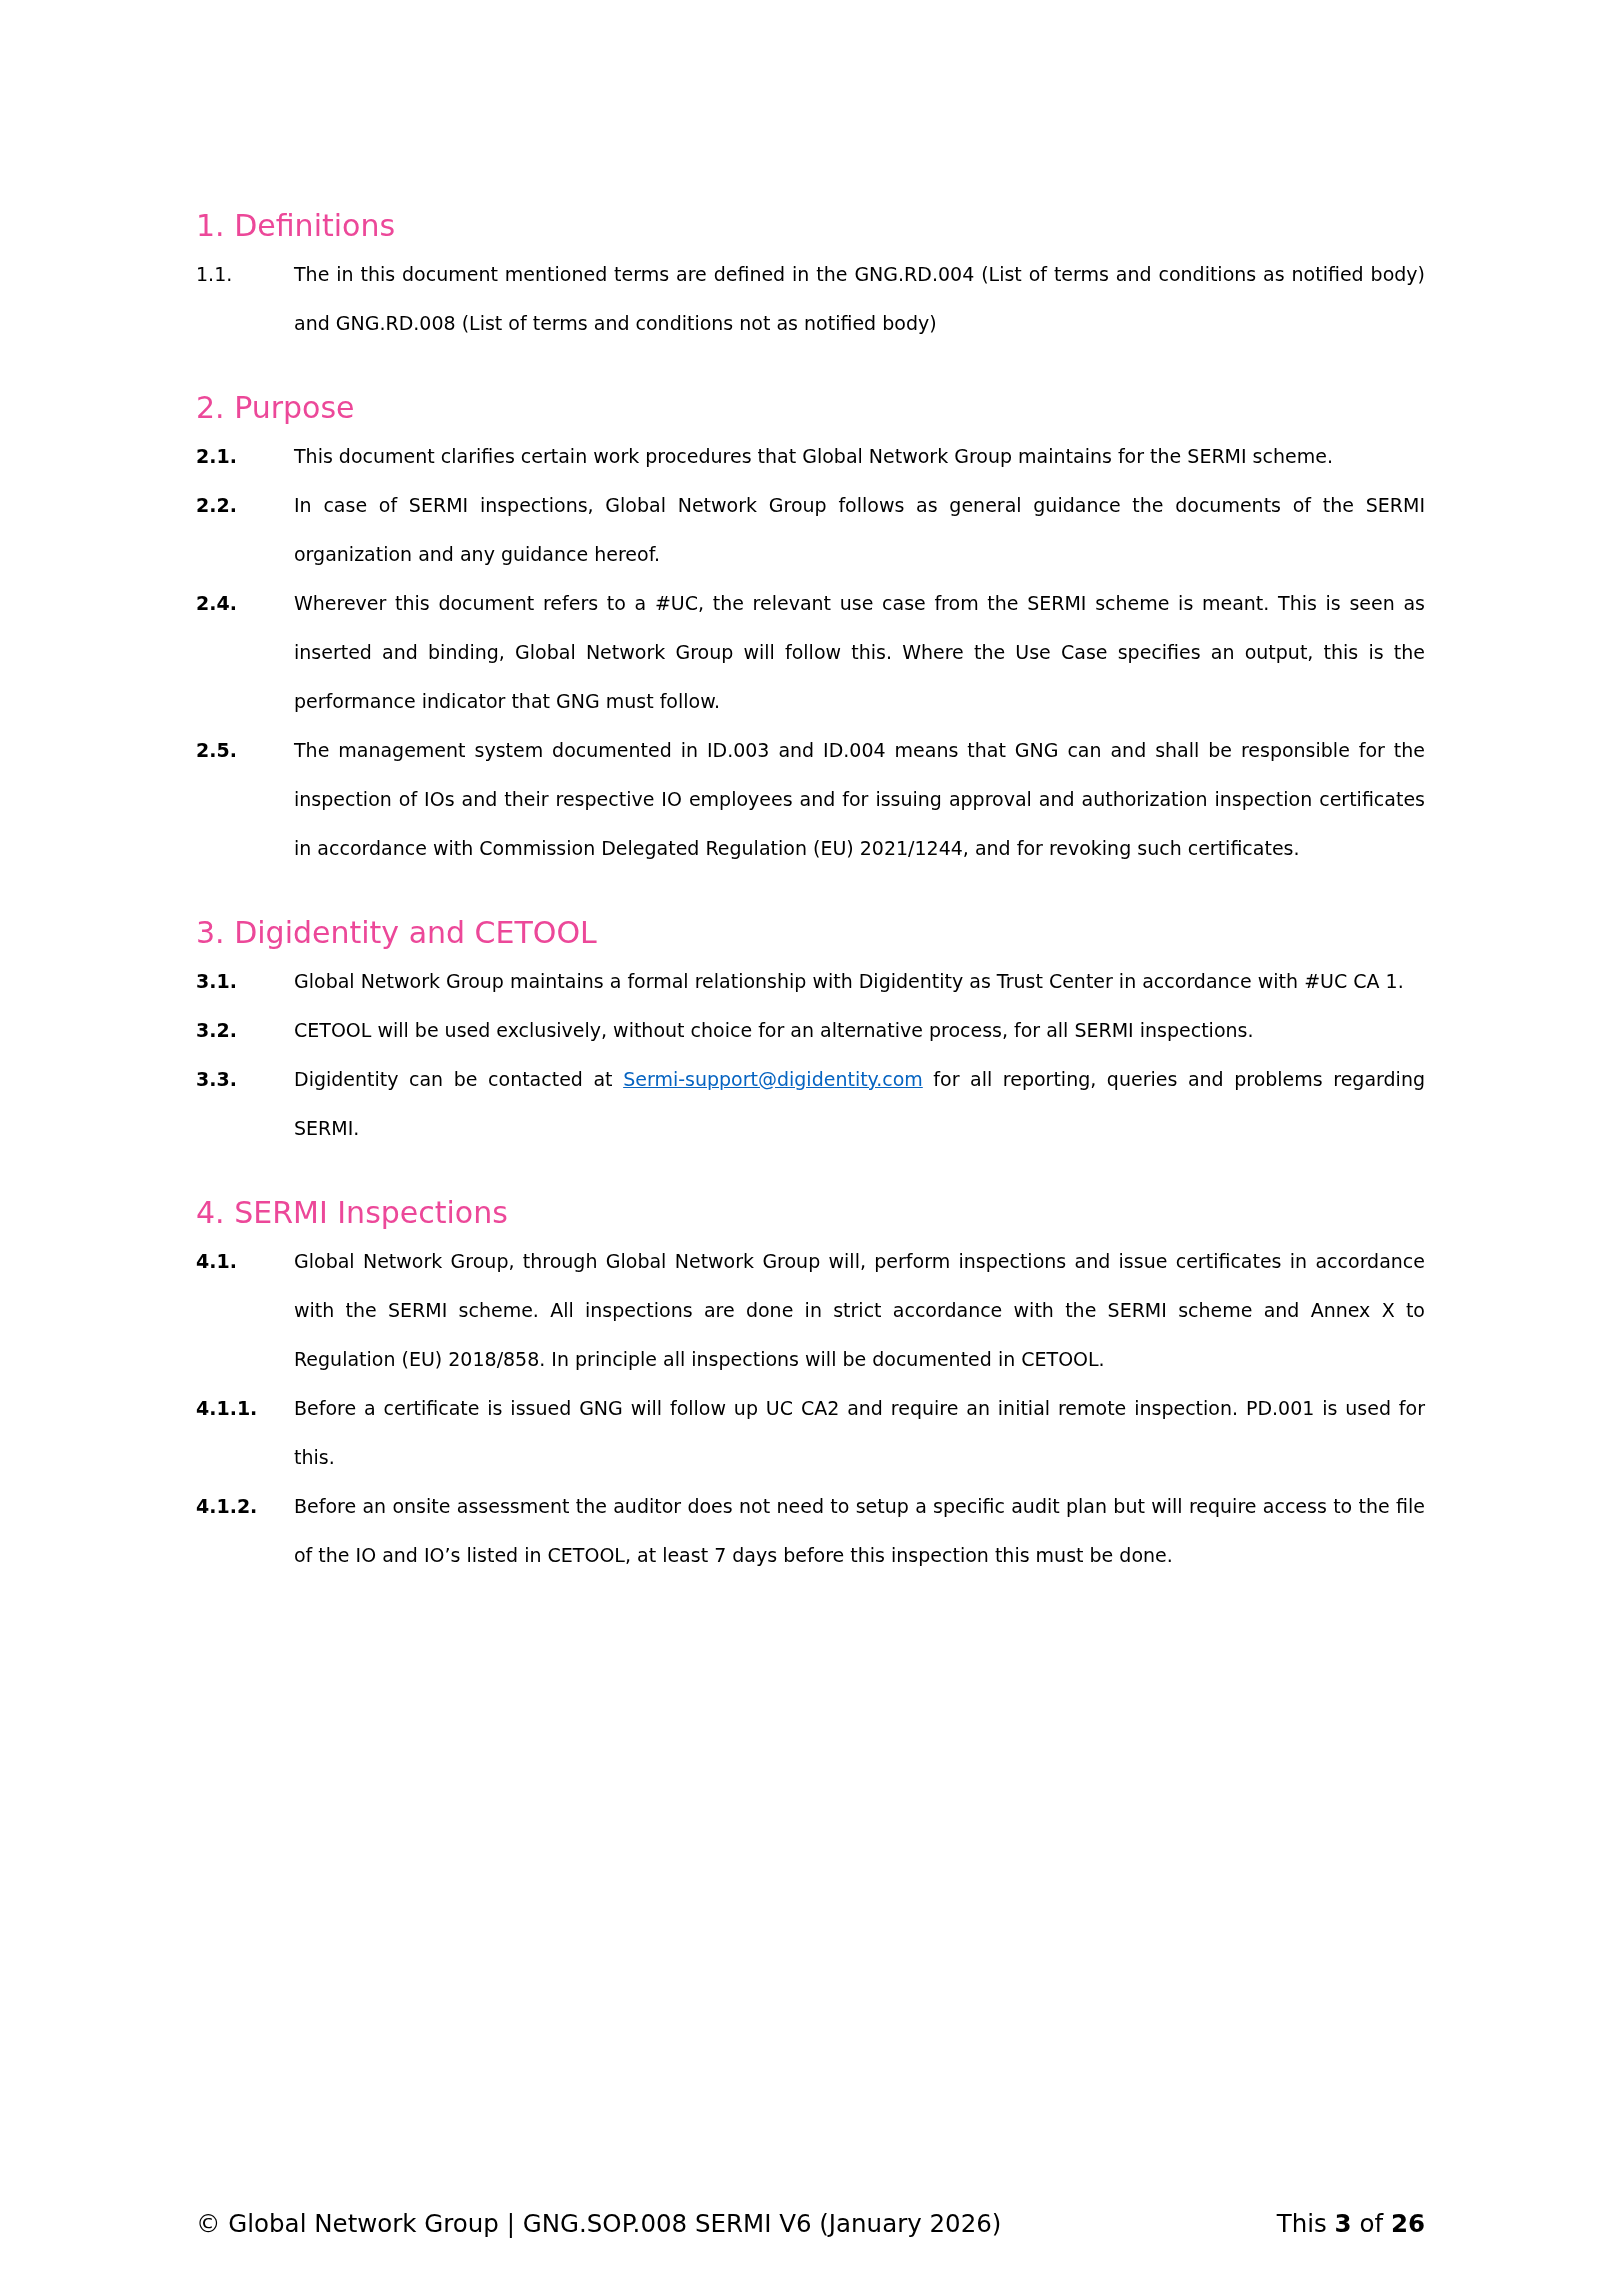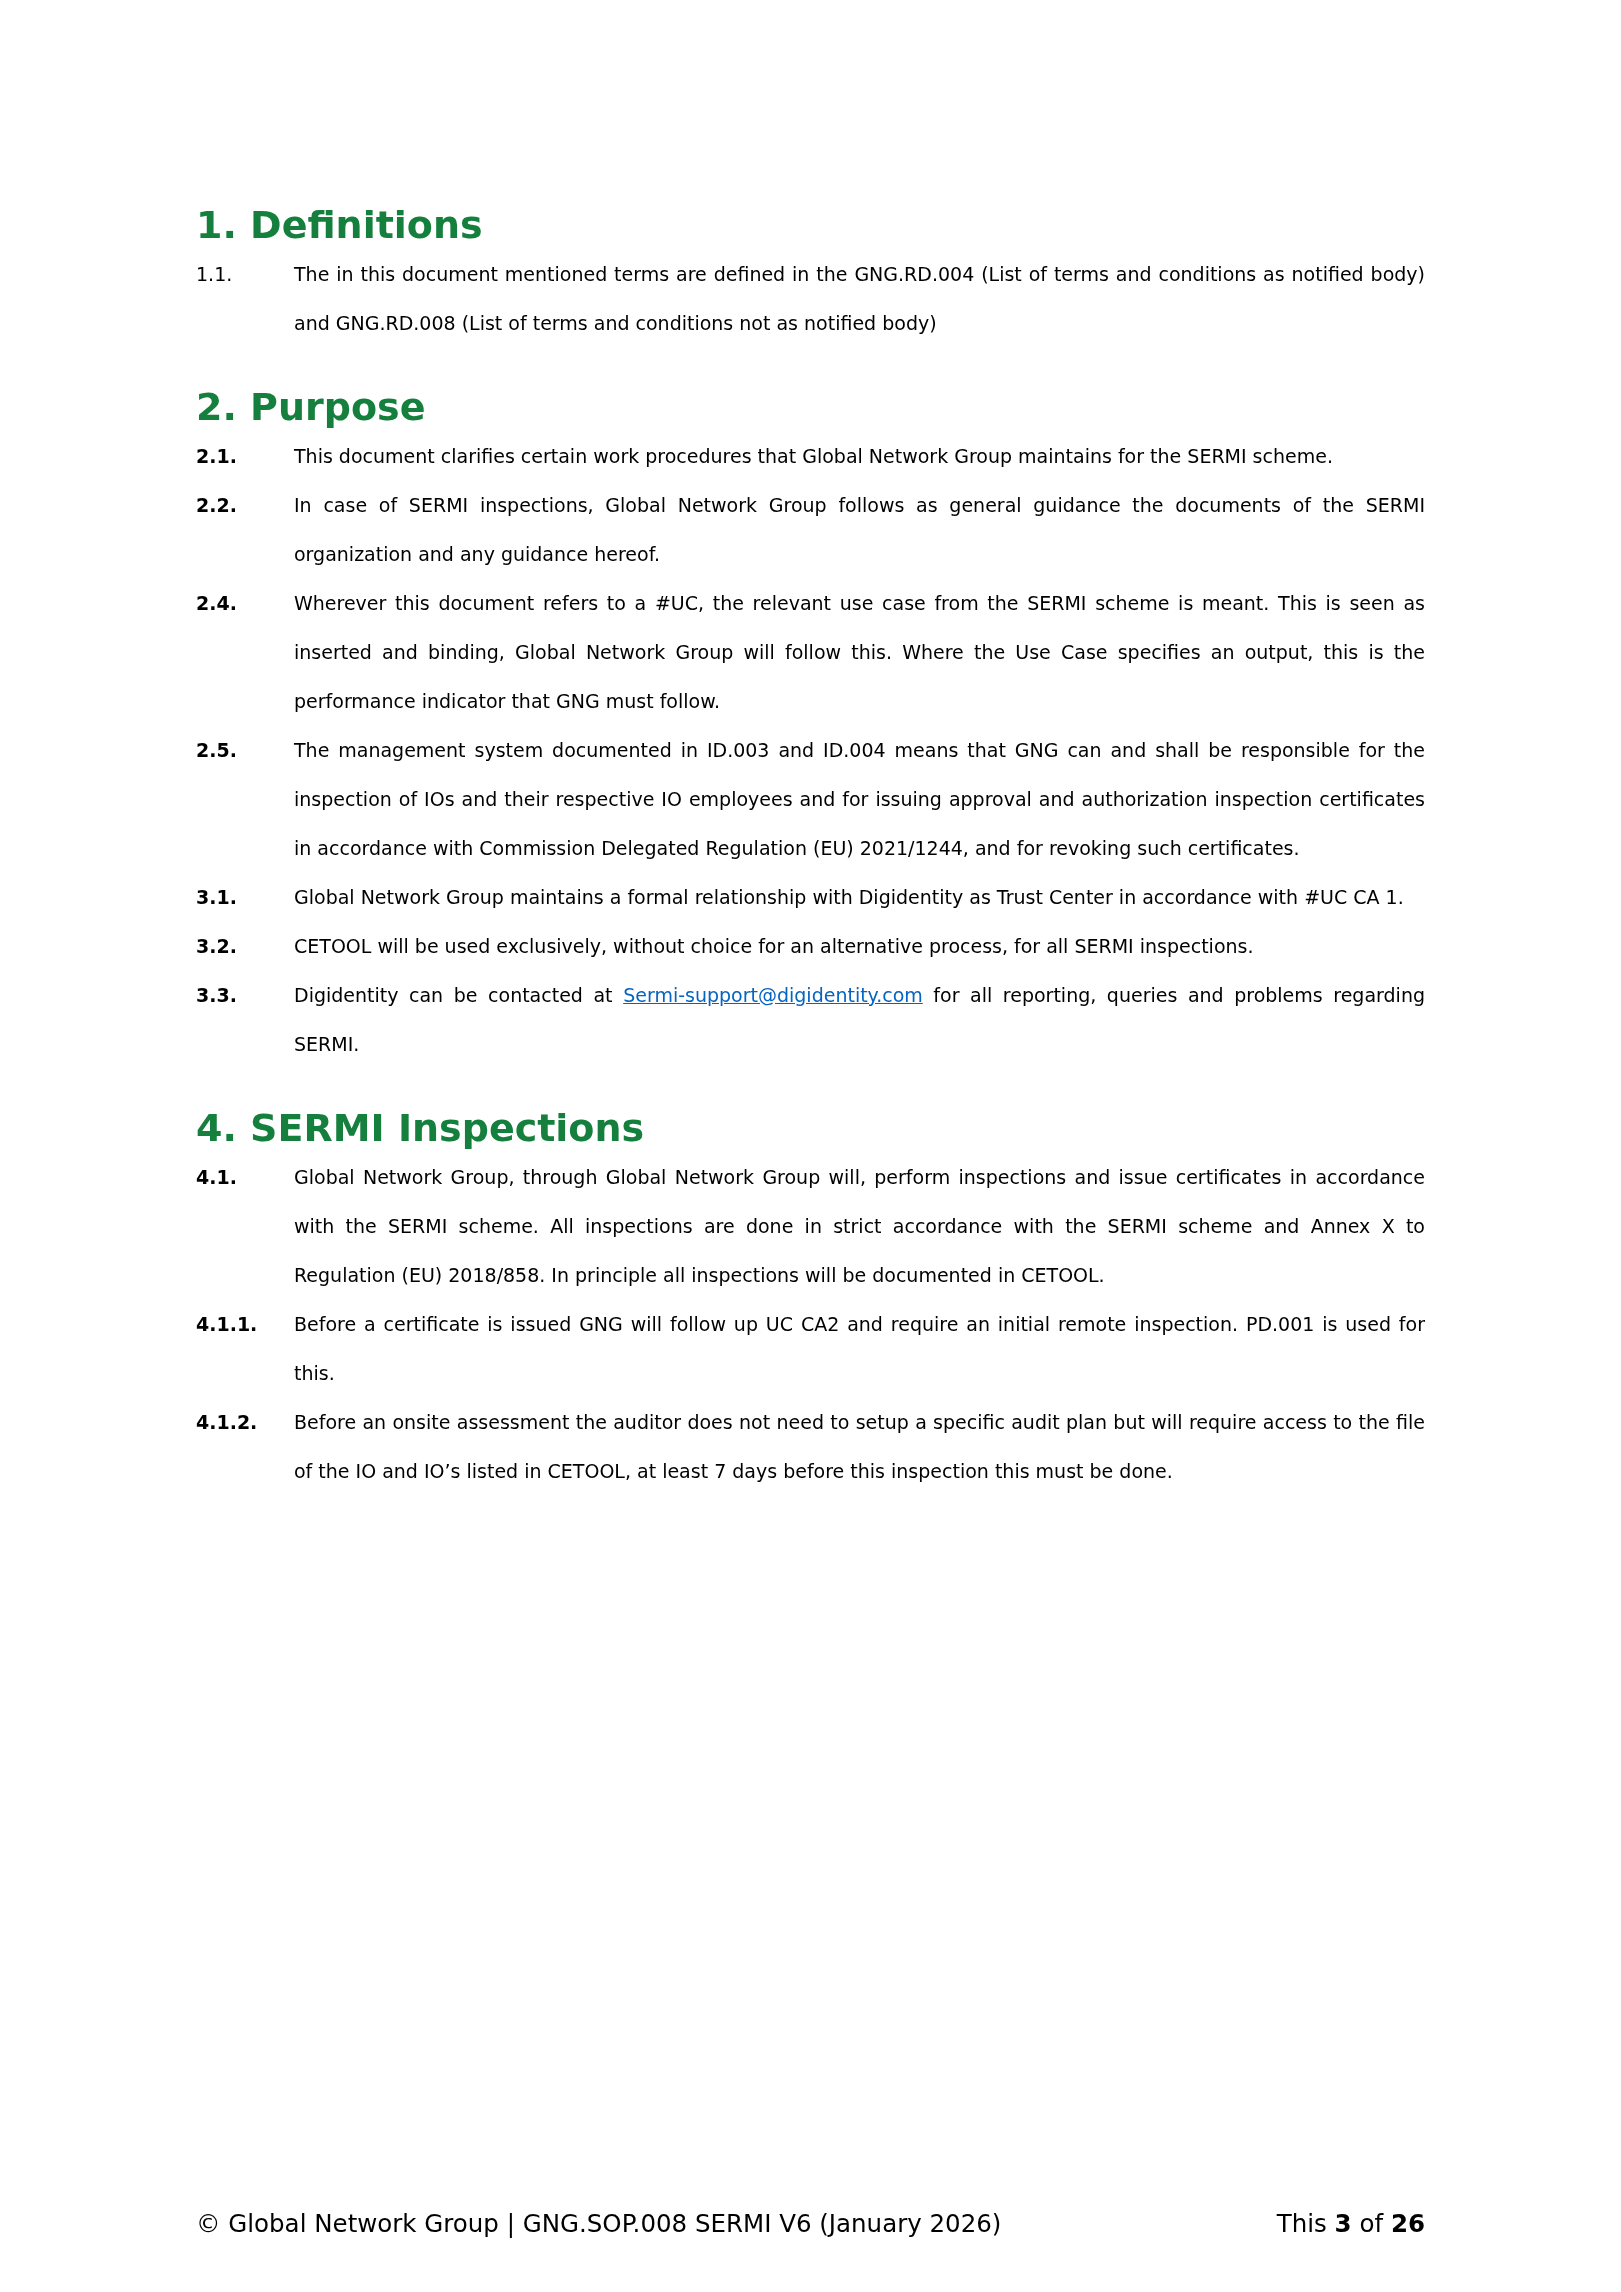--- a/index.html
+++ b/index.html
@@ -8,23 +8,23 @@
     width: 1621px;
     height: 2293px;
     background: #ffffff;
     font-family: "DejaVu Sans", sans-serif;
     color: #000000;
     box-sizing: border-box;
     padding: 201px 196px 0 196px;
     overflow: hidden;
   }
   .section-heading {
-    font-size: 38px;
-    font-weight: 700;
-    color: #15803d;
+    font-size: 30px;
+    font-weight: 400;
+    color: #ec4899;
     line-height: 49px;
     margin: 35px 0 0 0;
   }
   .section:first-of-type .section-heading { margin-top: 0; }
   .list-item {
     display: flex;
     align-items: flex-start;
     font-size: 19px;
     line-height: 49px;
     justify-content: center;
@@ -84,20 +84,21 @@
       <span class="item-number">2.4.</span>
       <span class="item-text">Wherever this document refers to a #UC, the relevant use case from the SERMI scheme is meant. This is seen as inserted and binding, Global Network Group will follow this. Where the Use Case specifies an output, this is the performance indicator that GNG must follow.</span>
     </div>
     <div class="list-item">
       <span class="item-number">2.5.</span>
       <span class="item-text">The management system documented in ID.003 and ID.004 means that GNG can and shall be responsible for the inspection of IOs and their respective IO employees and for issuing approval and authorization inspection certificates in accordance with Commission Delegated Regulation (EU) 2021/1244, and for revoking such certificates.</span>
     </div>
   </div>
 
   <div class="section">
+    <div class="section-heading">3. Digidentity and CETOOL</div>
     <div class="list-item">
       <span class="item-number">3.1.</span>
       <span class="item-text">Global Network Group maintains a formal relationship with Digidentity as Trust Center in accordance with #UC CA 1.</span>
     </div>
     <div class="list-item">
       <span class="item-number">3.2.</span>
       <span class="item-text">CETOOL will be used exclusively, without choice for an alternative process, for all SERMI inspections.</span>
     </div>
     <div class="list-item">
       <span class="item-number">3.3.</span>

